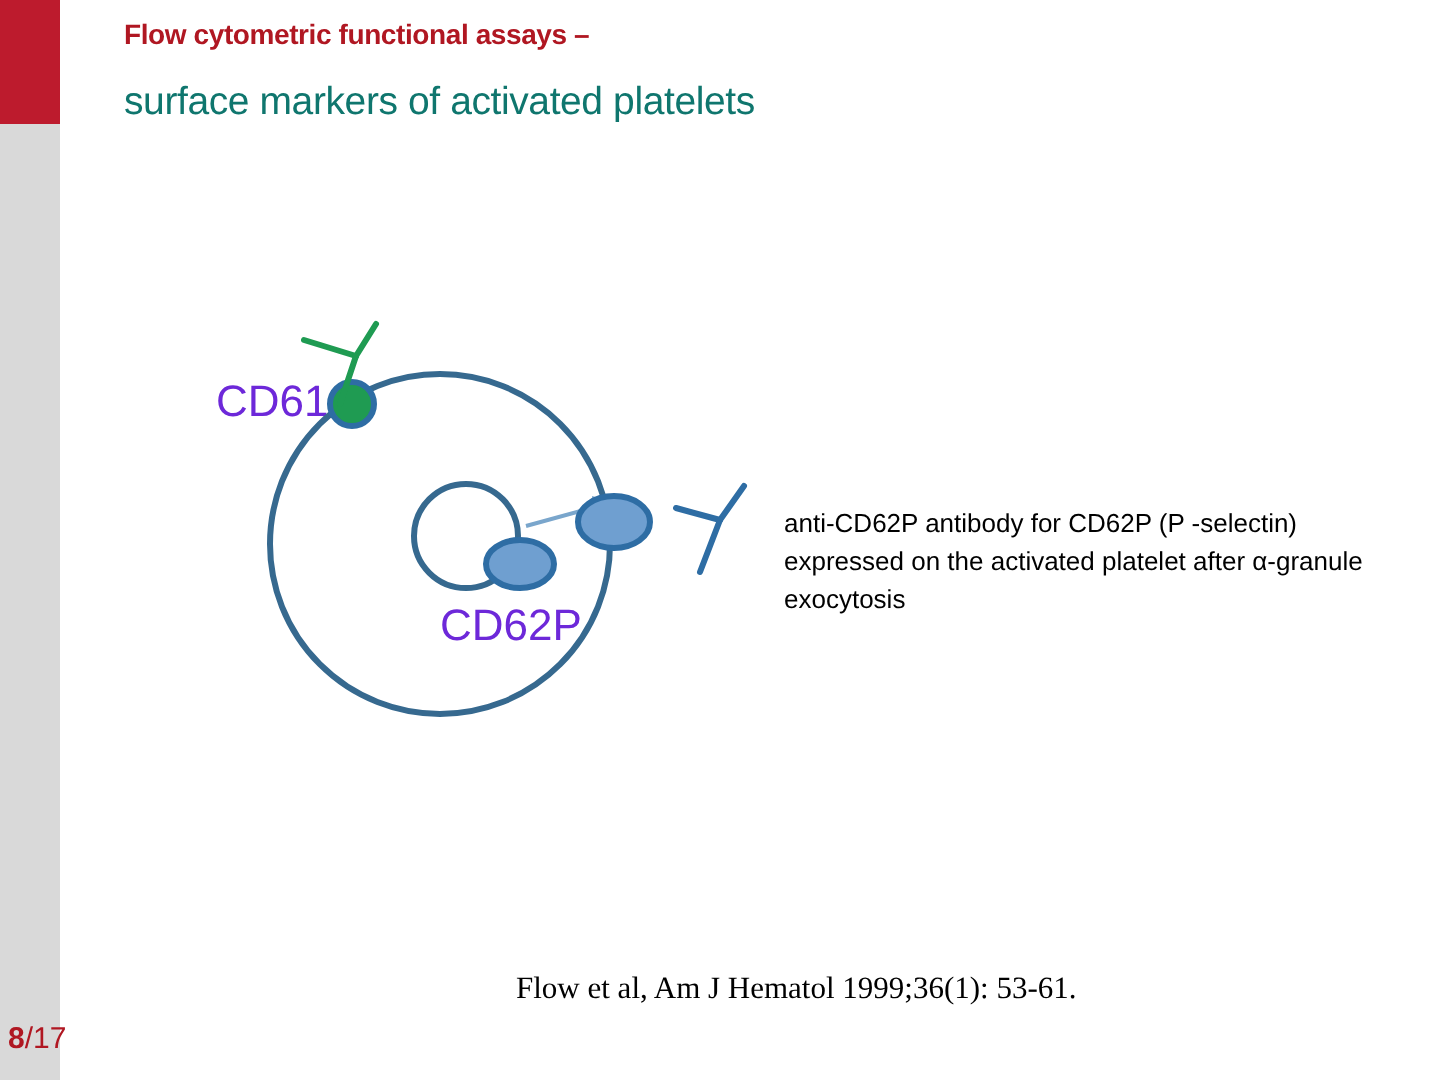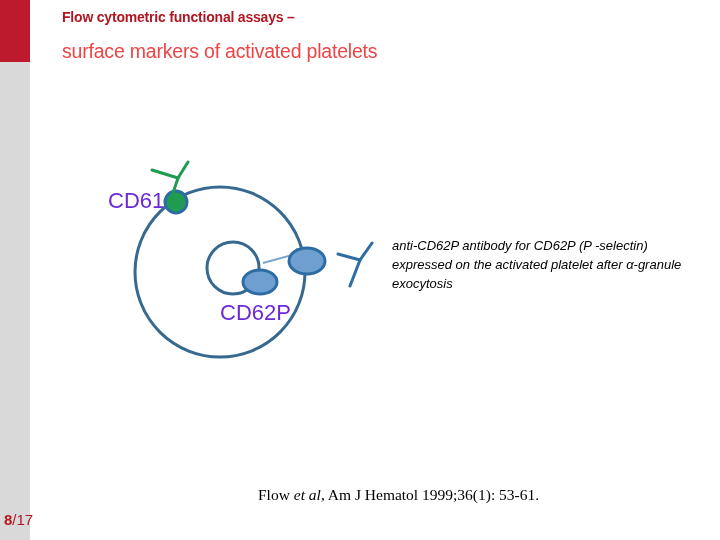--- a/index.html
+++ b/index.html
@@ -64,42 +64,41 @@
     color: #b01722;
     letter-spacing: -0.2px;
     white-space: nowrap;
   }
   .title-sub {
     position: absolute;
     left: 62px;
     top: 40px;
     font-size: 19.5px;
     font-weight: normal;
-    color: #ef4444;
+    color: #0f766e;
     letter-spacing: -0.2px;
     white-space: nowrap;
   }
 
   
   .callout {
     position: absolute;
     font-size: 13px;
     line-height: 19px;
     color: #000000;
   }
   .callout-cd61 {
     left: 224px;
     top: 120px;
     width: 300px;
   }
   .callout-cd62p {
     left: 392px;
-    top: 236px;
+    top: 252px;
     width: 290px;
-    font-style: italic;
   }
 
   
   .diagram-label {
     position: absolute;
     font-size: 22px;
     color: #6d28d9;
     white-space: nowrap;
   }
   .label-cd61 {
@@ -123,21 +122,20 @@
   .citation {
     position: absolute;
     left: 258px;
     top: 486px;
     font-family: "Liberation Serif", serif;
     font-size: 15.5px;
     color: #000000;
     white-space: nowrap;
   }
   .citation .cit-italic {
-    font-style: italic;
   }
 </style>
 </head>
 <body>
 
 <div class="slide">
 
   <div class="left-bar-red"></div>
   <div class="left-bar-gray"></div>
 

